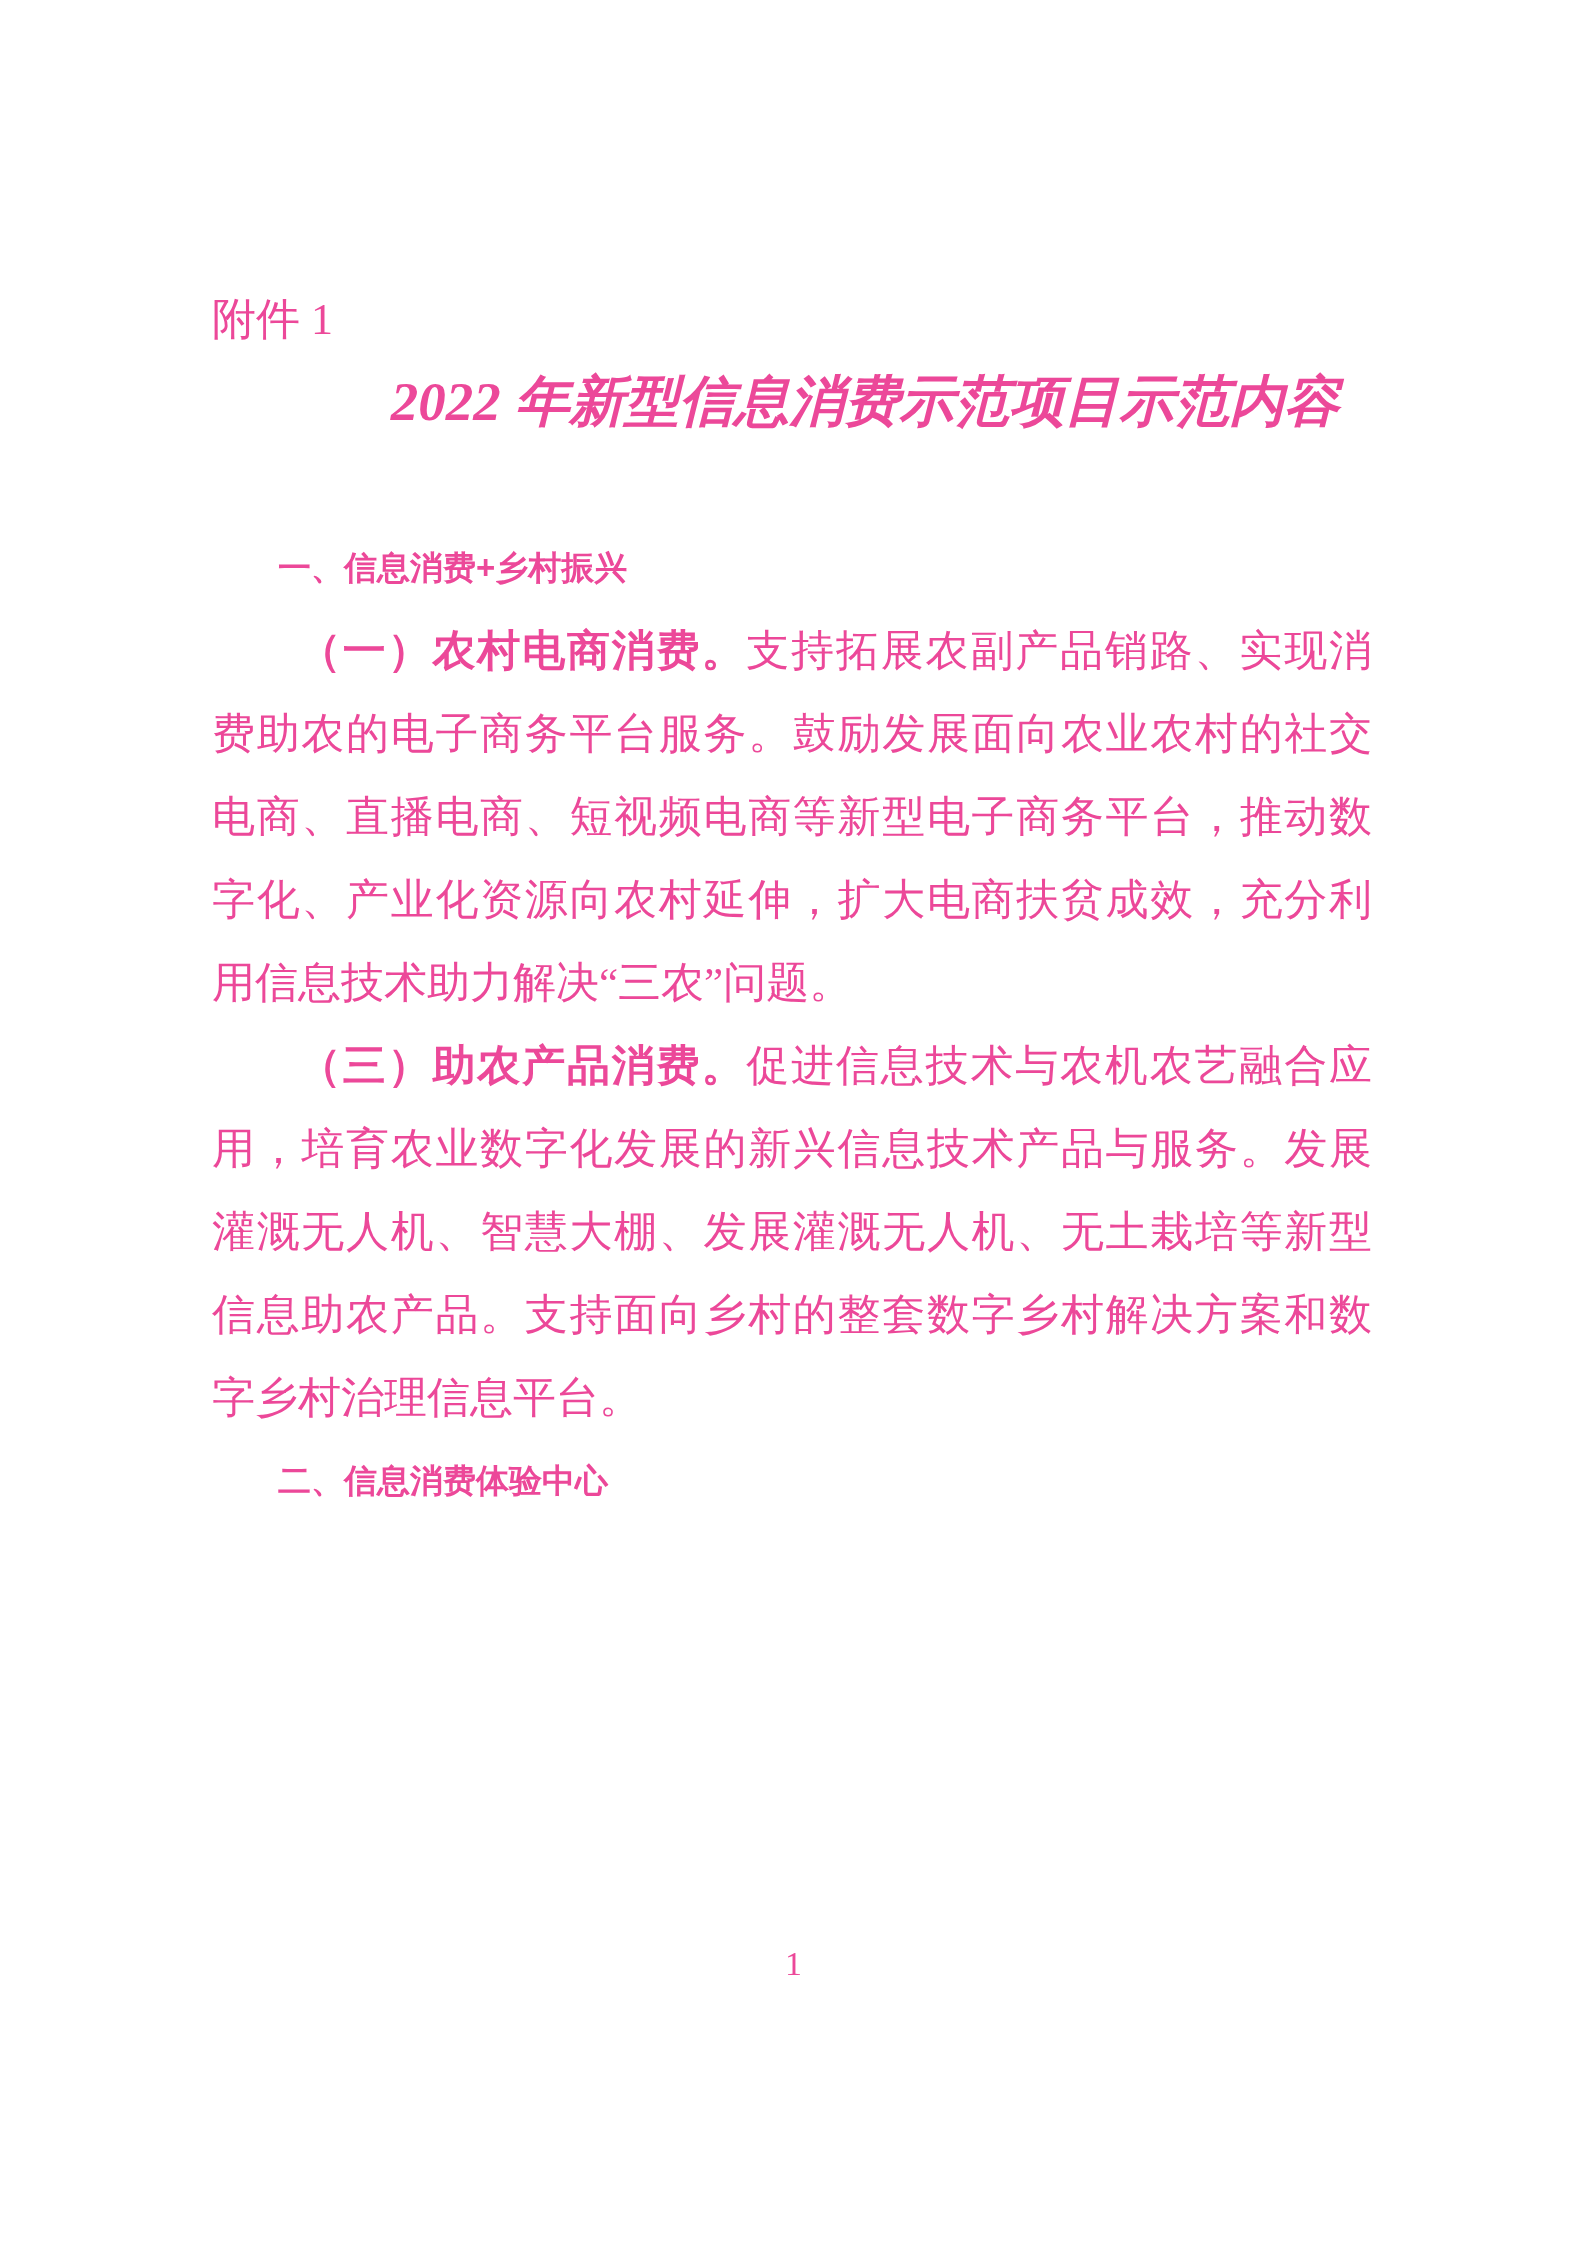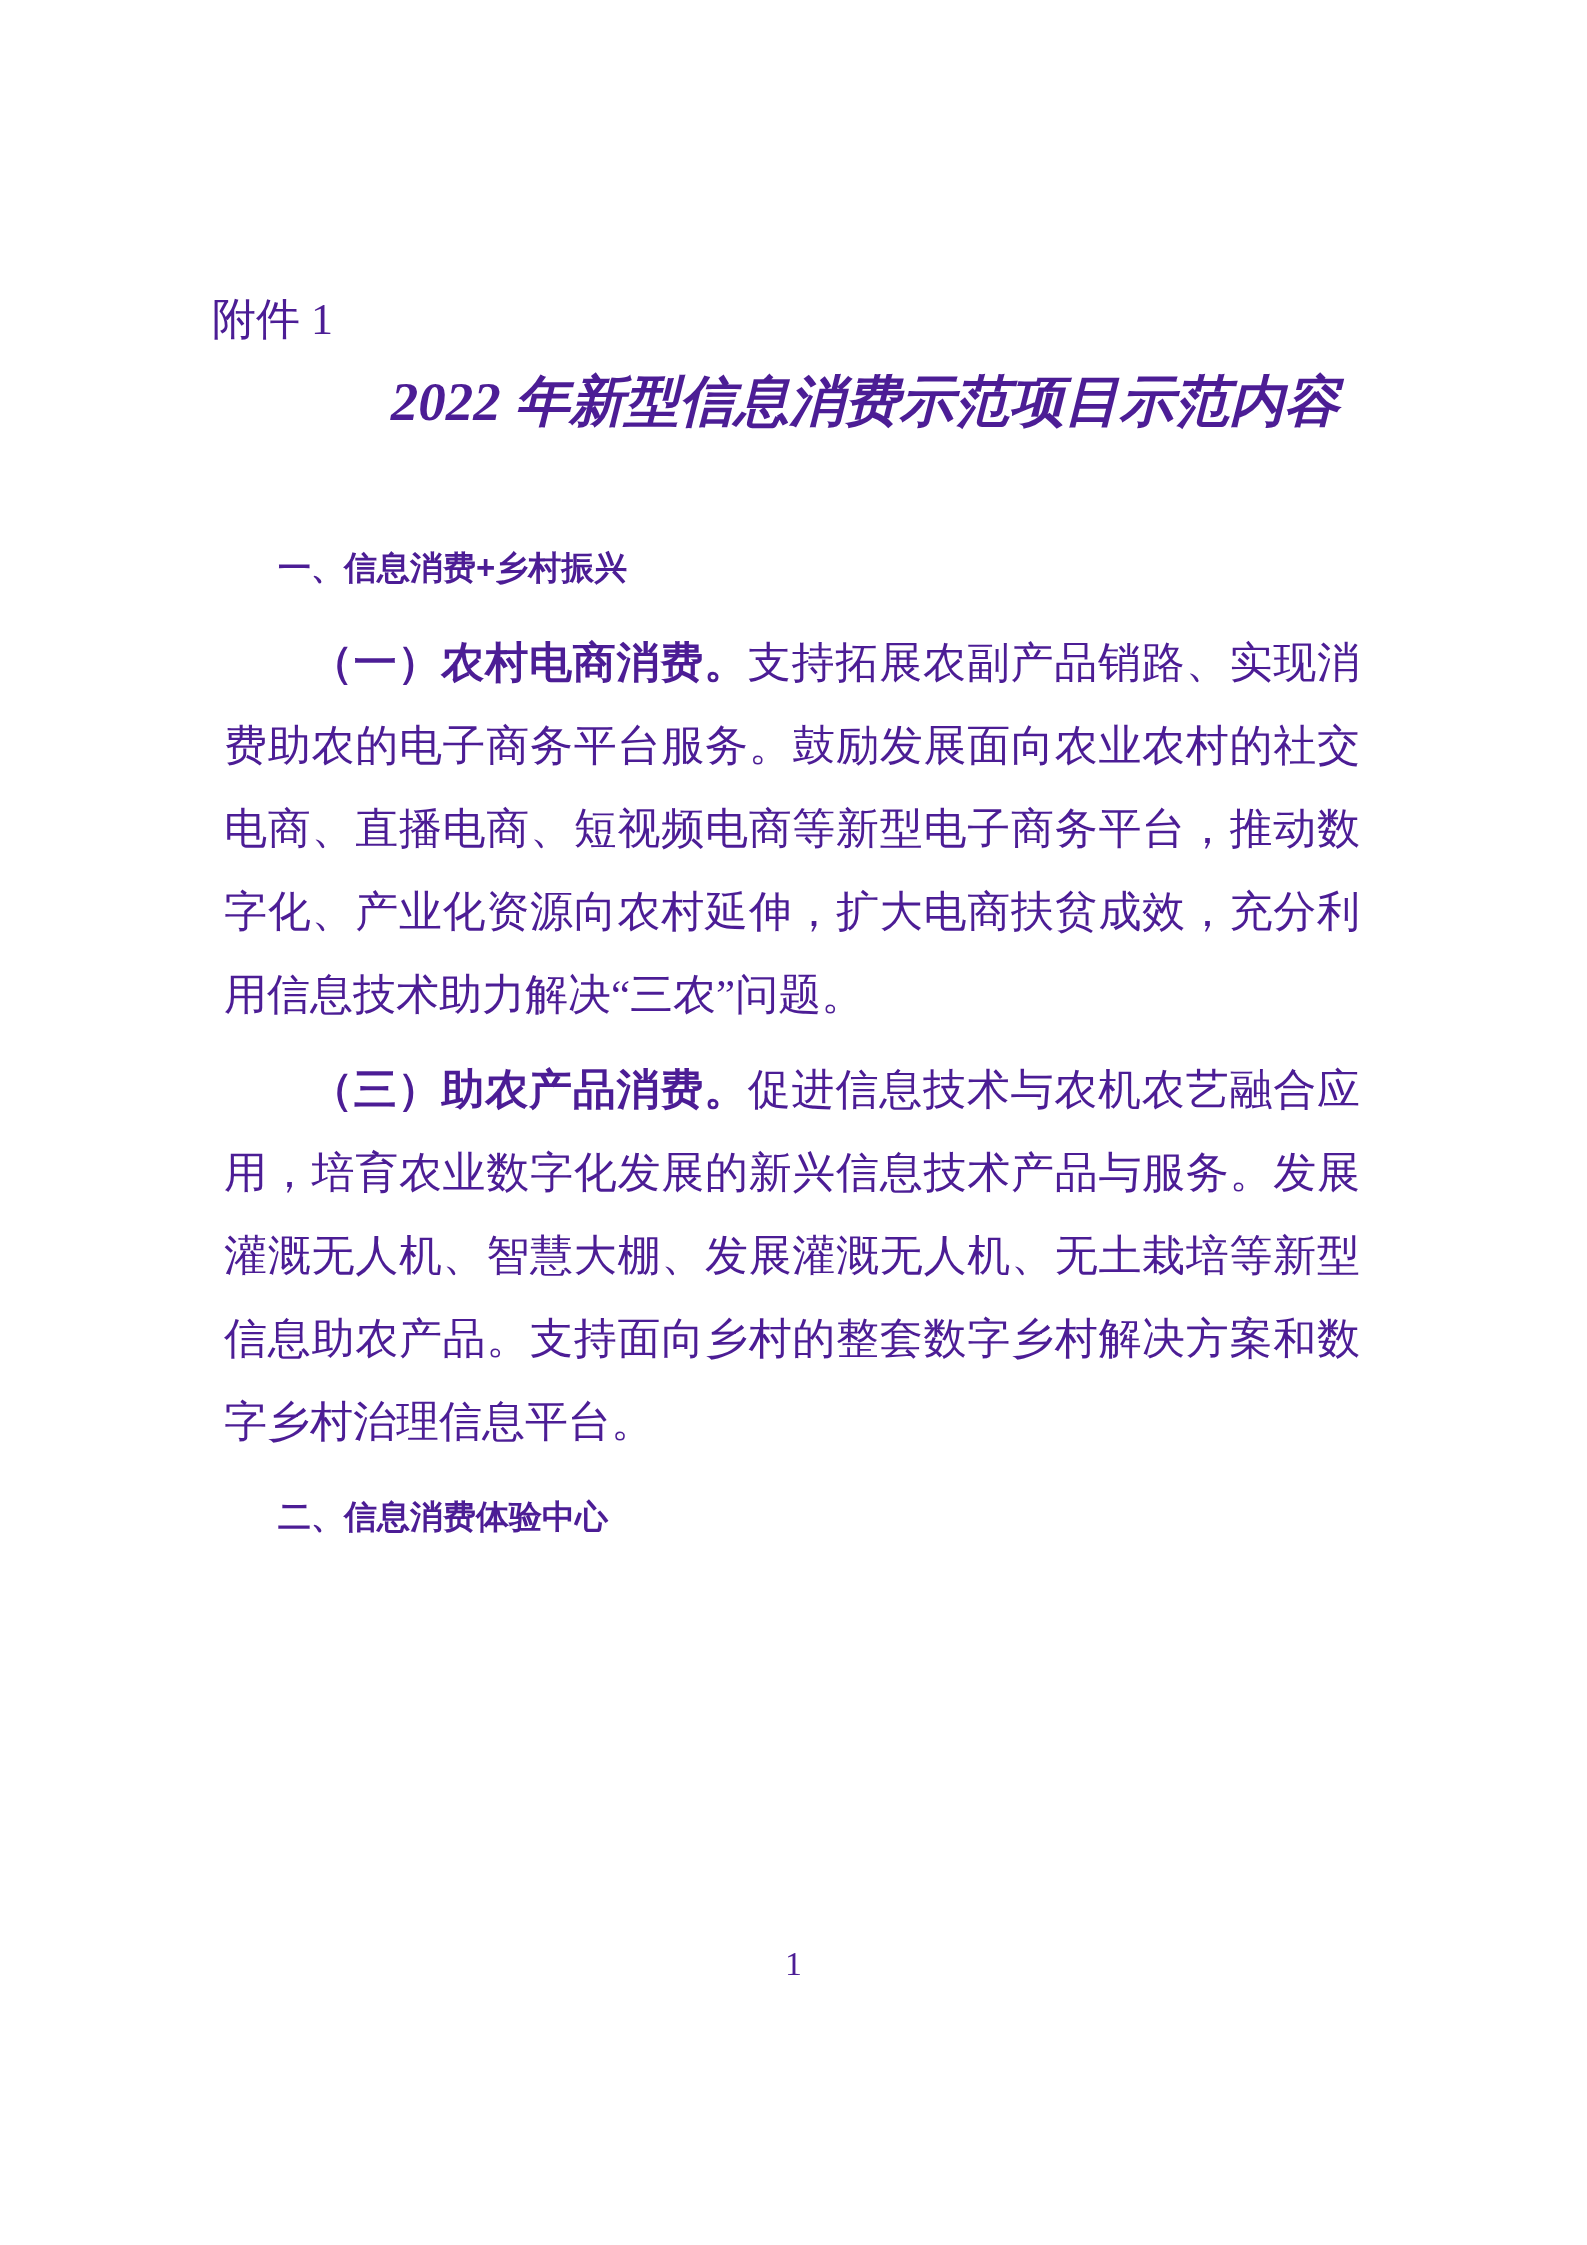--- a/index.html
+++ b/index.html
@@ -6,21 +6,21 @@
     margin: 0;
     padding: 0;
     background: #ffffff;
   }
   .page {
     position: relative;
     width: 1587px;
     height: 2245px;
     background: #ffffff;
     overflow: hidden;
-    color: #4c1d95;
+    color: #ec4899;
     font-family: "Liberation Serif", "DejaVu Serif", serif;
   }
   .content {
     position: absolute;
     left: 212px;
     top: 0;
     width: 1160px;
   }
   .attachment-label {
     margin-top: 294px;
@@ -49,21 +49,21 @@
     line-height: 83px;
     text-indent: 2em;
     margin: 0;
   }
   .para {
     font-size: 43px;
     line-height: 83px;
     text-indent: 2em;
     text-align: justify;
     text-justify: inter-character;
-    margin: 12px;
+    margin: 0;
   }
   .para .lead {
     font-weight: 700;
   }
   .page-number {
     position: absolute;
     left: 0;
     top: 1944px;
     width: 1587px;
     text-align: center;

